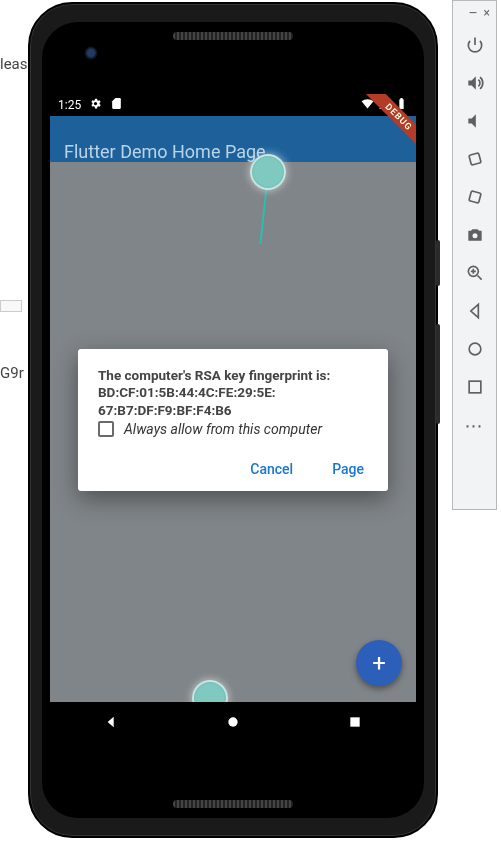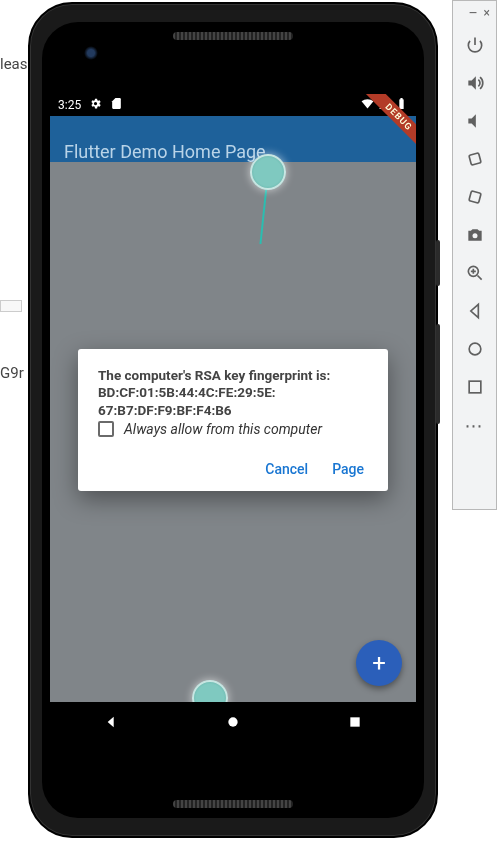--- a/index.html
+++ b/index.html
@@ -194,21 +194,21 @@
     box-shadow:0 8px 24px rgba(0,0,0,0.4);
     padding:18px 20px 8px 20px;
     color:#333;
   }
   .dialog h2 { font-size:17px; font-weight:500; color:#222; margin-bottom:8px; }
   .dialog p { font-size:13.5px; color:#444; line-height:1.3; margin-bottom:2px; white-space:pre-line;font-weight:bold; }
   .checkbox-row { display:flex; align-items:flex-end; gap:10px; font-size:14px; color:#333; margin-bottom:18px;font-style:italic; }
   .checkbox {
     width:16px; height:16px; border:2px solid #6a6a6a; border-radius:2px;
   }
-  .dialog-actions { display:flex; justify-content:flex-end; gap:24px; padding:6px 4px; }
+  .dialog-actions { display:flex; justify-content:flex-end; gap:39px; padding:6px 4px; }
   .dialog-btn { color:#1976D2; font-size:14px; font-weight:500; cursor:pointer; text-transform:none; }
 
 </style>
 </head>
 <body>
 
 <div class="bg-fragment bg-lease">lease</div>
 <div class="bg-box"></div>
 <div class="bg-fragment bg-g9">G9r</div>
 
@@ -216,21 +216,21 @@
   <div class="side-btn right1"></div>
   <div class="side-btn right2"></div>
   <div class="phone-inner">
     <div class="earpiece"></div>
     <div class="camera"></div>
 
     <div class="screen">
 
       <div class="statusbar">
         <div class="left">
-          <span>3:25</span>
+          <span>1:25</span>
           <span>
             <svg class="status-ico" viewBox="0 0 24 24" fill="#fff">
                 <path d="M19.4 13a7.5 7.5 0 0 0 .1-1 7.5 7.5 0 0 0-.1-1l2.1-1.6-2-3.4-2.5 1a7.3 7.3 0 0 0-1.7-1L15 3h-4l-.4 2.9a7.3 7.3 0 0 0-1.7 1l-2.5-1-2 3.4L6.5 11a7.5 7.5 0 0 0 0 2l-2.1 1.6 2 3.4 2.5-1a7.3 7.3 0 0 0 1.7 1L11 21h4l.4-2.9a7.3 7.3 0 0 0 1.7-1l2.5 1 2-3.4Zm-7.4 2a3 3 0 1 1 3-3 3 3 0 0 1-3 3Z"></path>
               </svg>
           </span>
           <span>
             <svg class="status-ico" viewBox="0 0 24 24" fill="#fff">
                 <path d="M18 2H10L4 8v12a2 2 0 0 0 2 2h12a2 2 0 0 0 2-2V4a2 2 0 0 0-2-2Z"></path>
               </svg>
           </span>

